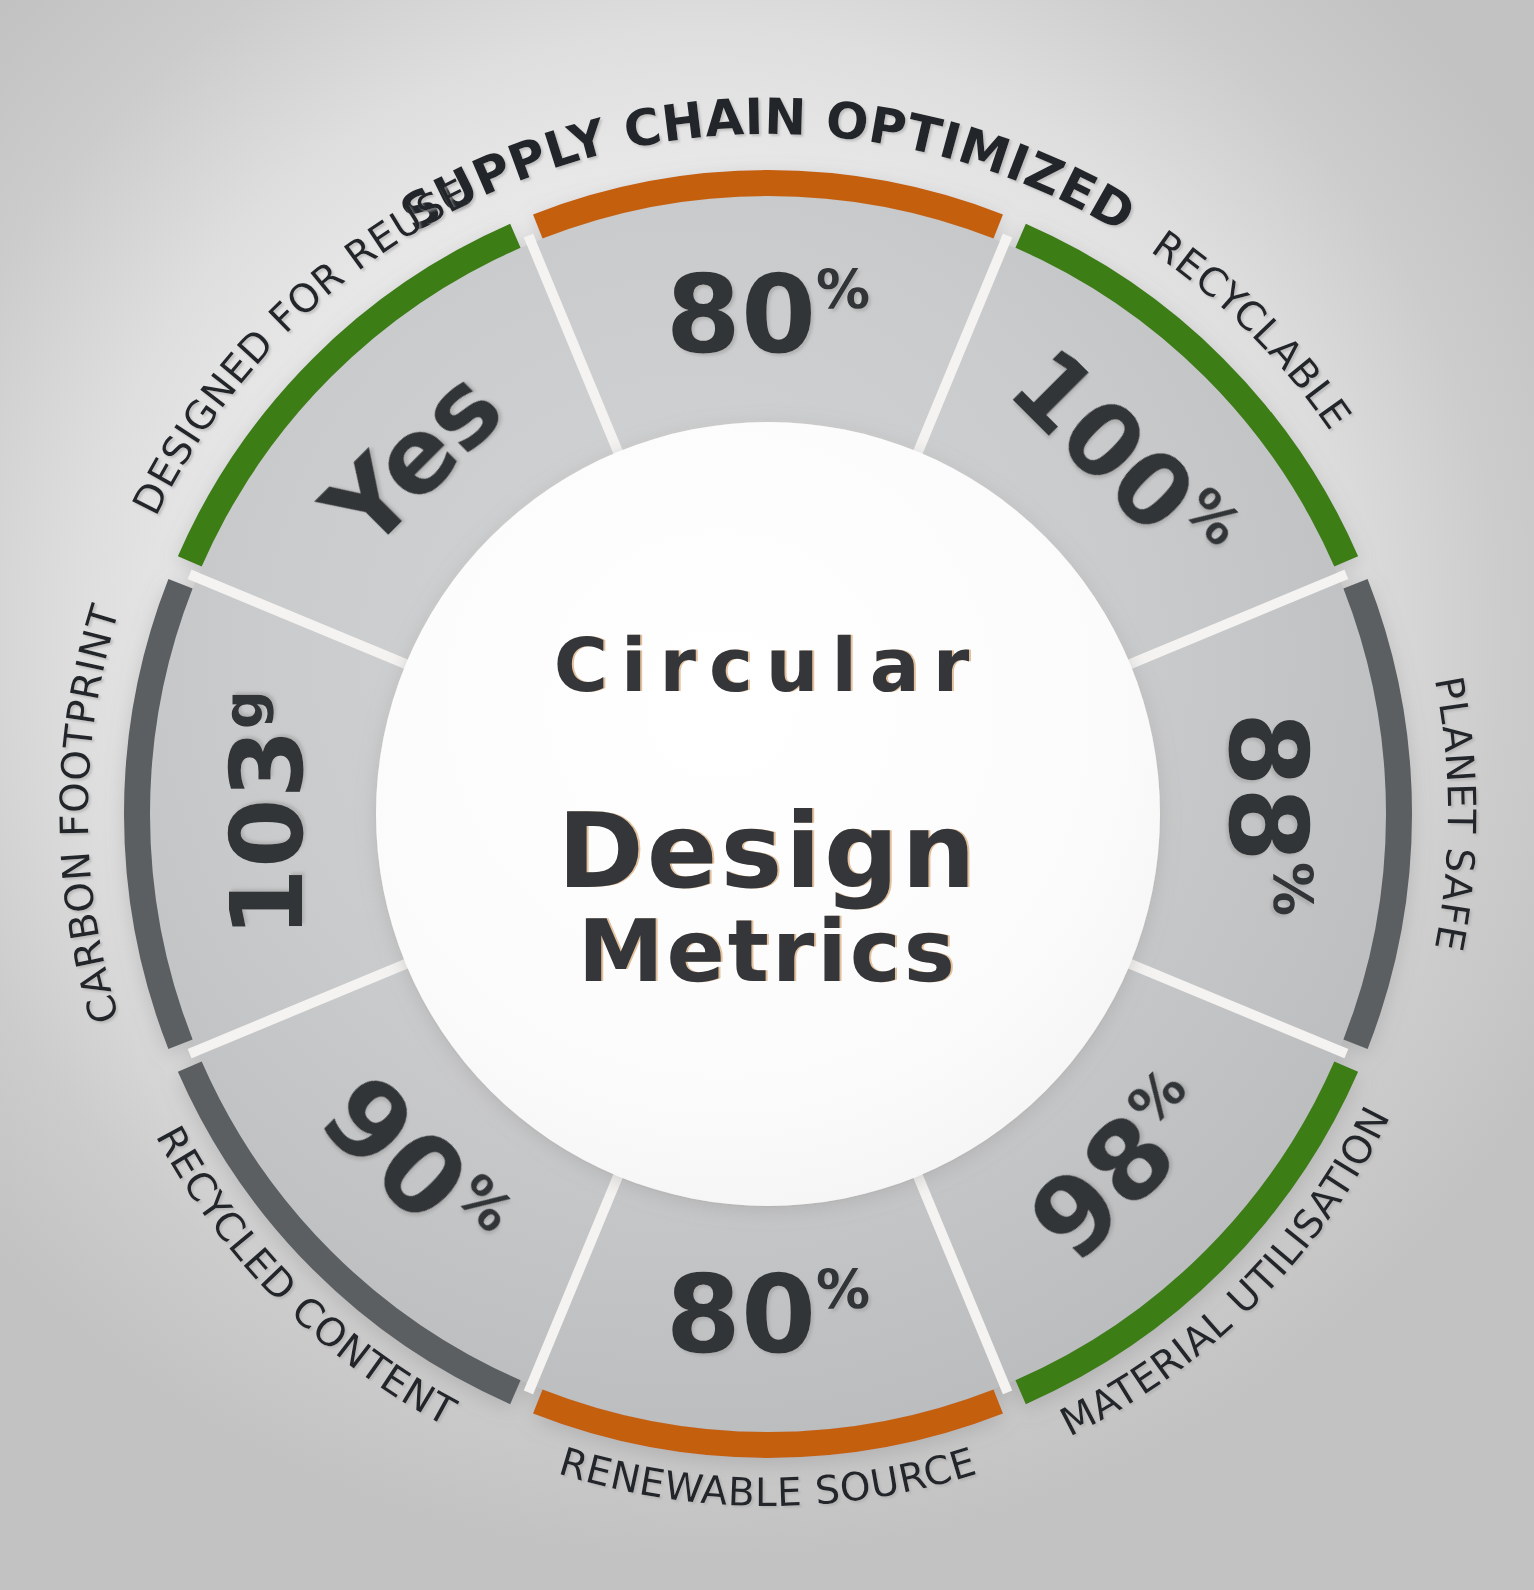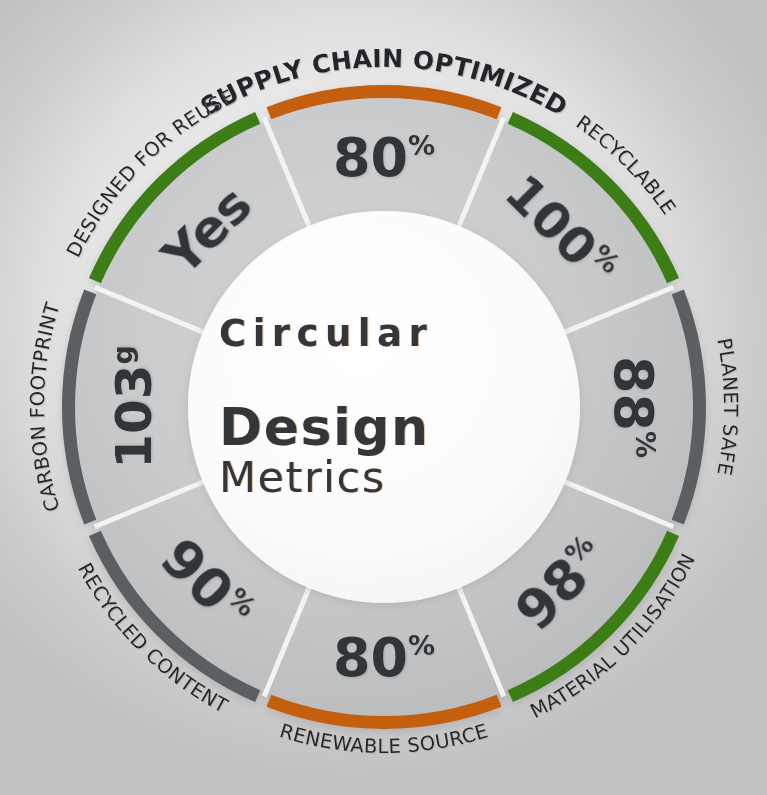--- a/index.html
+++ b/index.html
@@ -54,20 +54,21 @@
     font-weight: bold;
     letter-spacing: 0.2px;
   }
   
   #center-text {
     position: absolute;
     left: 384px;
     top: 407px;
     transform: translate(-50%, -50%);
     width: 330px;
+    text-align: center;
     pointer-events: none;
   }
   #center-text .l1 {
     font-size: 37px;
     font-weight: bold;
     letter-spacing: 6.5px;
     color: #343639;
     line-height: 1.06;
     text-shadow: 1px 0 0 rgba(196,120,40,0.45);
   }
@@ -75,21 +76,21 @@
     font-size: 52px;
     font-weight: bold;
     letter-spacing: 1.5px;
     color: #343639;
     line-height: 1.04;
     text-shadow: 1px 0 0 rgba(196,120,40,0.45);
     margin-top: 47px;
   }
   #center-text .l3 {
     font-size: 43px;
-    font-weight: normal;
+    font-weight: bold;
     letter-spacing: 1.5px;
     color: #343639;
     line-height: 1.08;
     text-shadow: 1px 0 0 rgba(196,120,40,0.45);
   }
 </style>
 </head>
 <body>
 
 <div id="stage">

